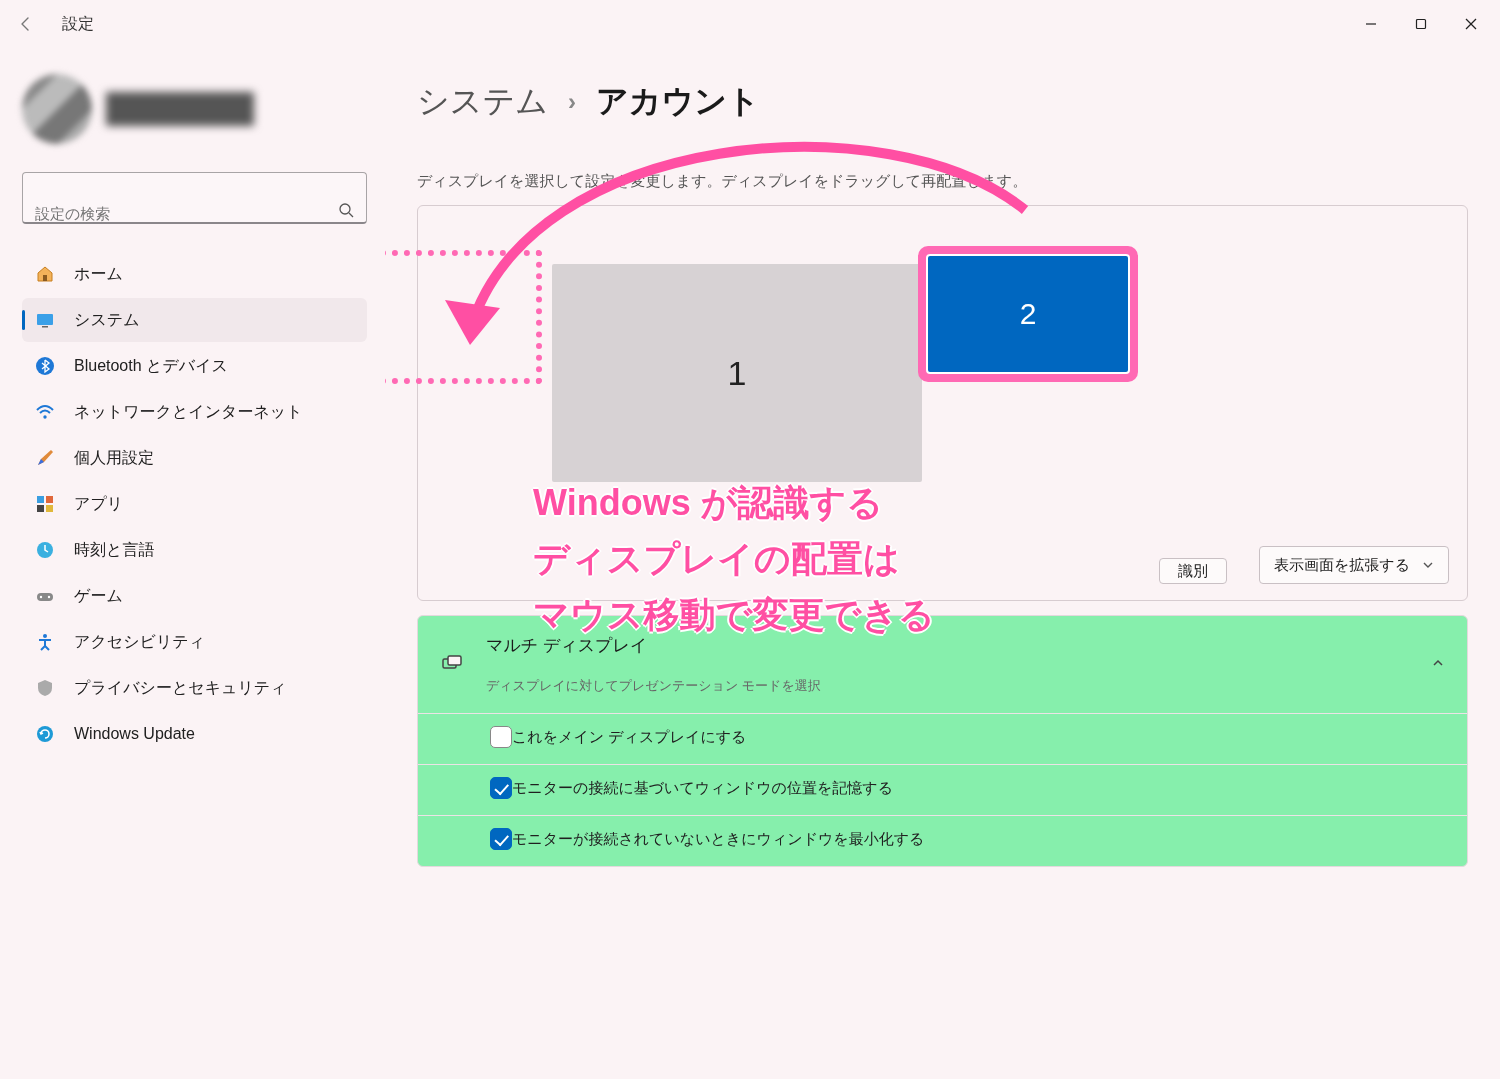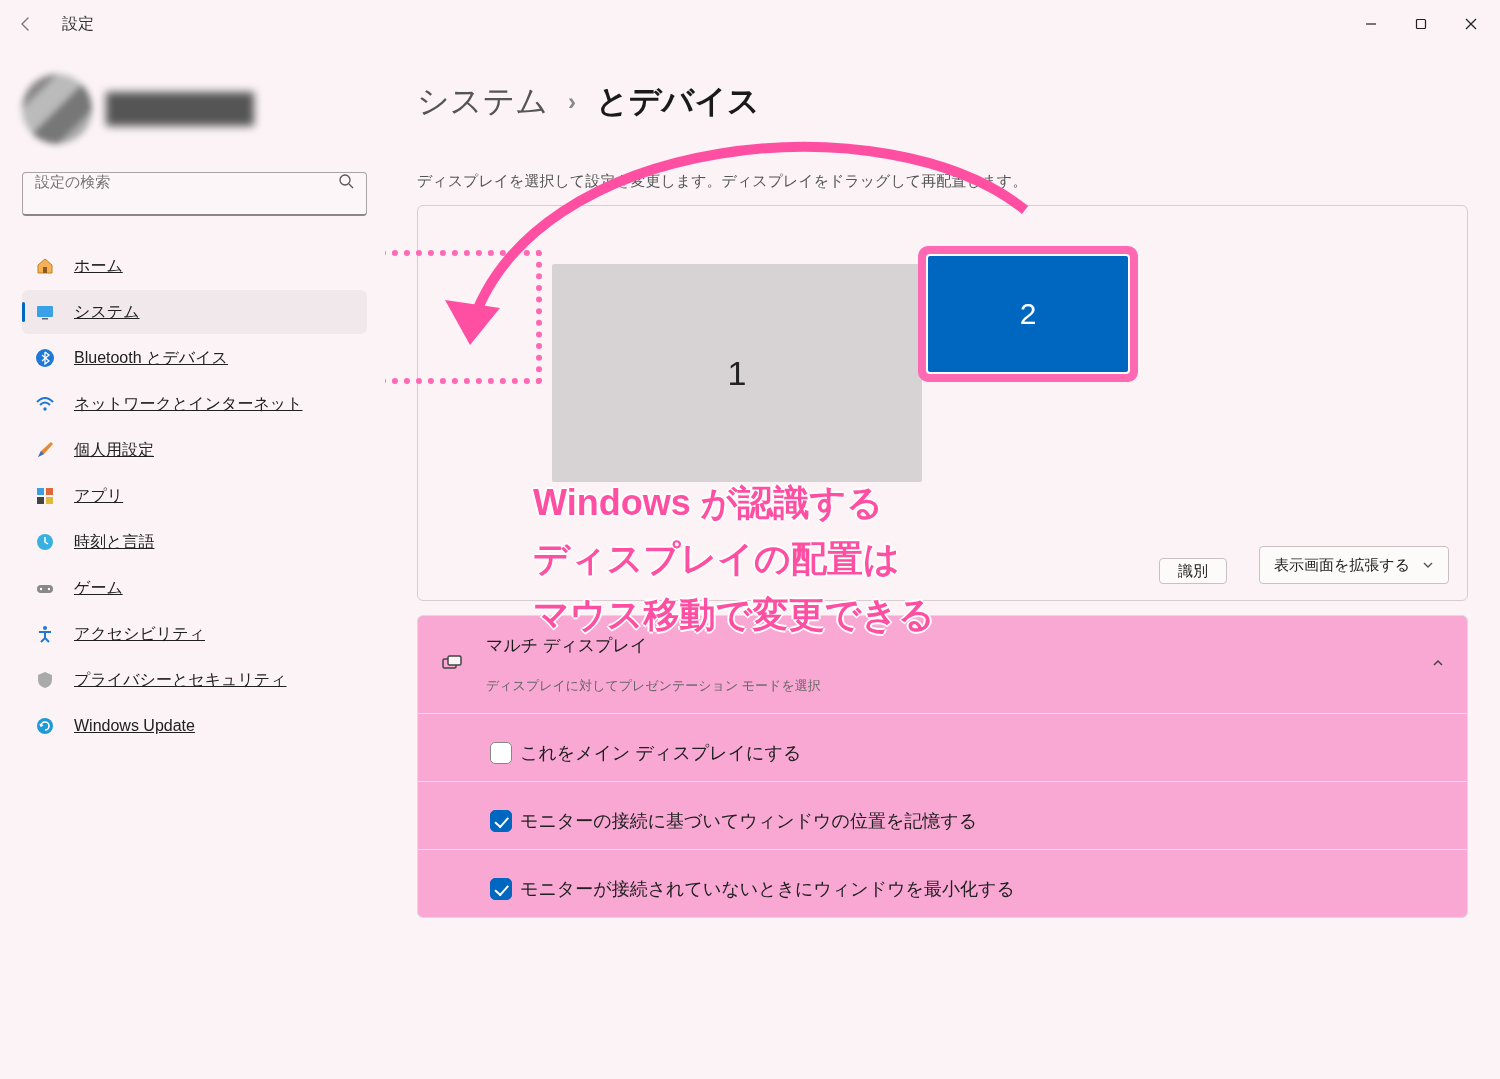--- a/index.html
+++ b/index.html
@@ -17,27 +17,27 @@
 
 .content { display: flex; height: calc(1079px - 48px); }
 .sidebar { width: 385px; padding: 20px 18px 0 22px; }
 .main { flex: 1; padding: 20px 32px 0 32px; overflow: hidden; }
 
 
 .account { display: flex; align-items: center; gap: 14px; margin: 6px 0 28px 0; }
 .avatar { width: 70px; height: 70px; border-radius: 50%; background: linear-gradient(135deg,#888 0 25%,#bbb 25% 50%,#777 50% 75%,#aaa 75% 100%); filter: blur(3px); }
 .account-name { width: 148px; height: 34px; background: #555; filter: blur(4px); }
 
-.searchbox { position: relative; height: 44px; border: 1px solid #a8a4a6; border-radius: 4px; background: #fcf6f8; display: flex; align-items: flex-start; padding: 0 12px; margin-bottom: 28px; border-bottom: 2px solid #8a868a; }
+.searchbox { position: relative; height: 52px; border: 1px solid #a8a4a6; border-radius: 4px; background: #fcf6f8; display: flex; align-items: flex-end; padding: 0 12px; margin-bottom: 28px; border-bottom: 2px solid #8a868a; }
 .searchbox input { border: none; outline: none; background: transparent; flex: 1; font-size: 15px; color: #555; }
 .searchbox .sicon { color: #555; }
 
 
 .nav { display: flex; flex-direction: column; gap: 2px; }
-.nav-item { display: flex; align-items: center; gap: 18px; height: 44px; padding: 0 12px; border-radius: 6px; font-size: 16px; color: #202020; position: relative; text-decoration: underline; }
+.nav-item { display: flex; align-items: center; gap: 18px; height: 44px; padding: 0 12px; border-radius: 6px; font-size: 16px; color: #202020; position: relative; }
 .nav-item.active { background: #f1e8eb; }
 .nav-item.active::before { content: ""; position: absolute; left: 0; top: 12px; bottom: 12px; width: 3px; border-radius: 2px; background: #0067c0; }
 .nav-icon { width: 22px; height: 22px; display: flex; align-items: center; justify-content: center; }
 
 
 .breadcrumb { display: flex; align-items: center; gap: 20px; font-size: 32px; font-weight: 600; margin: 12px 0 48px 0; color: #1a1a1a; }
 .breadcrumb .crumb-parent { color: #555; font-weight: 500; }
 .breadcrumb .chevron { color: #888; font-size: 24px; }
 
 .subtext { font-size: 15px; color: #555; margin-bottom: 14px; }
@@ -48,29 +48,29 @@
 .display-2-wrap { position: absolute; left: 500px; top: 40px; width: 220px; height: 136px; border-radius: 10px; background: #FF69B4; padding: 8px; }
 .display-2 { width: 100%; height: 100%; background: #0067c0; display: flex; align-items: center; justify-content: center; font-size: 30px; color: #fff; border: 2px solid #fff; border-radius: 4px; }
 
 .dashed-target { position: absolute; left: -98px; top: 44px; width: 222px; height: 134px; border: 6px dotted #FF69B4; border-radius: 4px; }
 
 .identify-btn { position: absolute; bottom: 16px; right: 240px; height: 26px; padding: 0 18px; border: 1px solid #c9c0c4; border-radius: 4px; background: #fdfafa; font-size: 15px; display:flex; align-items:center; }
 .extend-dd { position: absolute; bottom: 16px; right: 18px; height: 38px; padding: 0 14px; border: 1px solid #c9c0c4; border-radius: 4px; background: #fdfafa; font-size: 15px; display: flex; align-items: center; gap: 12px; }
 .extend-dd .chev { color: #555; }
 
 
-.setting-card { border: 1px solid #e3d9dd; border-radius: 6px; margin-top: 14px; background: #f9a8d4; }
+.setting-card { border: 1px solid #e3d9dd; border-radius: 6px; margin-top: 14px; background: #86efac; }
 .setting-header { display: flex; align-items: center; padding: 18px 22px; gap: 20px; }
 .setting-header .icon { width: 26px; height: 26px; color: #444; }
 .setting-header .titles { flex: 1; }
 .setting-header .t1 { font-size: 17px; color: #1a1a1a; }
 .setting-header .t2 { font-size: 13px; color: #666; margin-top: 20px; }
 .setting-header .expand { color: #444; }
 
-.setting-row { display: flex; align-items: center; padding: 27px 22px 16px 72px; gap: 8px; border-top: 1px solid #ece3e6; font-size: 18px; }
+.setting-row { display: flex; align-items: center; padding: 12px 22px 16px 72px; gap: 0; border-top: 1px solid #ece3e6; font-size: 15px; }
 .chk { width: 22px; height: 22px; border-radius: 5px; border: 1.5px solid #888; background: #fff; display: inline-flex; align-items: center; justify-content: center; flex-shrink: 0; }
 .chk.checked { background: #0067c0; border-color: #0067c0; }
 .chk.checked::after { content: ""; width: 6px; height: 11px; border: solid #fff; border-width: 0 2.5px 2.5px 0; transform: rotate(42deg) translateY(-1px); }
 
 
 .annotation-text { position: absolute; left: 533px; top: 475px; font-size: 36px; font-weight: 800; color: #FF4FA3; line-height: 1.55; text-shadow: 0 0 2px #fff, 2px 0 0 #fff, -2px 0 0 #fff, 0 2px 0 #fff, 0 -2px 0 #fff; white-space: pre; pointer-events: none; z-index: 50; }
 .arrow-svg { position: absolute; left: 390px; top: 140px; width: 720px; height: 260px; pointer-events: none; z-index: 40; }
 
 </style>
 </head>
@@ -221,21 +221,21 @@
           </span>
         <span>Windows Update</span>
       </div>
     </div>
   </div>
 
   <div class="main">
     <div class="breadcrumb">
       <span class="crumb-parent">システム</span>
       <span class="chevron">›</span>
-      <span>とデバイス</span>
+      <span>アカウント</span>
     </div>
 
     <div class="subtext">ディスプレイを選択して設定を変更します。ディスプレイをドラッグして再配置します。</div>
 
     <div class="arrange-box">
       <div class="dashed-target"></div>
       <div class="display-1">
           <span>1</span>
         </div>
       <div class="display-2-wrap">

